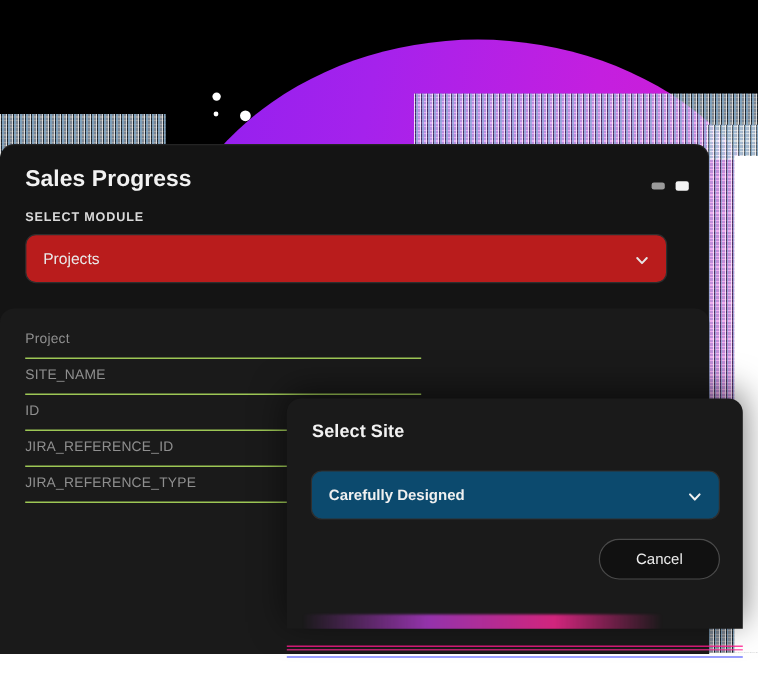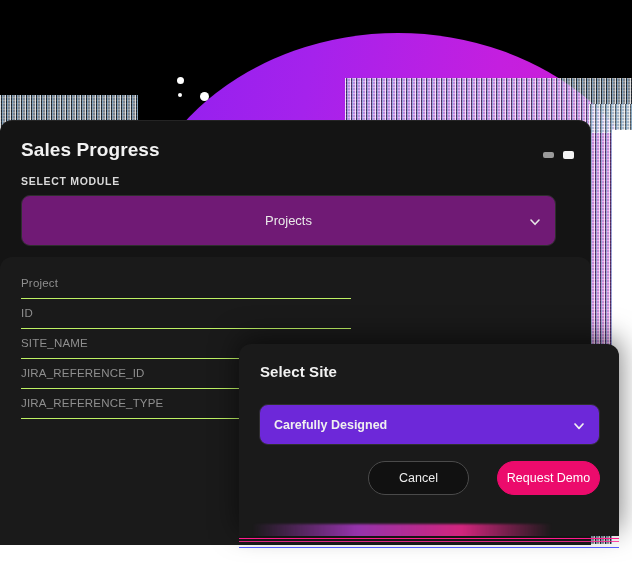--- a/index.html
+++ b/index.html
@@ -122,30 +122,29 @@
     font-size: 10.5px;
     letter-spacing: .7px;
     color: #dadada;
     margin: 14px 0 8px 0;
     text-transform: uppercase;
     font-weight: bold;
   }
 
   .select-box {
     position: relative;
-    height: 51px;
-    background: #701a75;
+    height: 41px;
+    background: #b91c1c;
     border: 1px solid #2e2e2e;
     border-radius: 9px;
     display: flex;
     align-items: center;
     padding: 0 14px;
     box-sizing: border-box;
     margin-right: 14px;
-    justify-content: center;
   }
   .select-box .value {
     font-size: 13px;
     color: #e9e9e9;
   }
   .chev {
     position: absolute;
     right: 14px;
     top: 50%;
     width: 13px;
@@ -211,21 +210,21 @@
   .compare-icon svg { display: block; }
   .compare-text {
     font-size: 11.5px;
     color: #cfcfcf;
   }
 
   
   #modal {
     position: absolute;
     left: 239px;
-    top: 344px;
+    top: 332px;
     width: 380px;
     height: 192px;
     background: #1a1a1a;
     border-radius: 12px 12px 0 0;
     box-shadow: 0 -6px 28px rgba(0,0,0,.55);
     box-sizing: border-box;
     overflow: hidden;
   }
   .modal-title {
     position: absolute;
@@ -235,21 +234,21 @@
     font-weight: bold;
     color: #f2f2f2;
     letter-spacing: .1px;
   }
   .modal-select {
     position: absolute;
     left: 20px;
     top: 60px;
     width: 341px;
     height: 41px;
-    background: #6d28d9;
+    background: #0c4a6e;
     border: 1px solid #2f2f2f;
     border-radius: 9px;
     display: flex;
     align-items: center;
     padding: 0 14px;
     box-sizing: border-box;
   }
   .modal-select .value {
     font-size: 12.5px;
     font-weight: bold;
@@ -324,22 +323,22 @@
           <path d="M3 5 L7 9.3 L11 5" fill="none" stroke="#e6e6e6" stroke-width="1.6" stroke-linecap="round" stroke-linejoin="round"></path>
         </svg>
       </span>
     </div>
   </div>
 
   <div class="content">
 
     <div class="fields">
       <div class="field-row first">Project</div>
+      <div class="field-row">SITE_NAME</div>
       <div class="field-row">ID</div>
-      <div class="field-row">SITE_NAME</div>
       <div class="field-row">JIRA_REFERENCE_ID</div>
       <div class="field-row">JIRA_REFERENCE_TYPE</div>
     </div>
 
   </div>
 
   <div class="compare-card">
     <span class="compare-icon">
       <svg viewBox="0 0 18 18" width="16" height="16">
         <rect x="2.2" y="5.0" width="9.6" height="9.6" rx="1.6" fill="none" stroke="#c98a14" stroke-width="1.3"></rect>
@@ -359,21 +358,20 @@
     <span class="value">Carefully Designed</span>
     <span class="chev">
       <svg viewBox="0 0 14 14" width="14" height="14">
         <path d="M3 5 L7 9.3 L11 5" fill="none" stroke="#f0f0f0" stroke-width="1.7" stroke-linecap="round" stroke-linejoin="round"></path>
       </svg>
     </span>
   </div>
 
   <div class="modal-actions">
     <div class="btn btn-cancel">Cancel</div>
-    <div class="btn btn-primary">Request Demo</div>
   </div>
 
   <div class="scan-blur" style="left:13px; top:180px;"></div>
 </div>
 
 <div class="scan scan-1"></div>
 <div class="scan scan-2"></div>
 <div class="scan scan-3"></div>
 
 </body></html>

